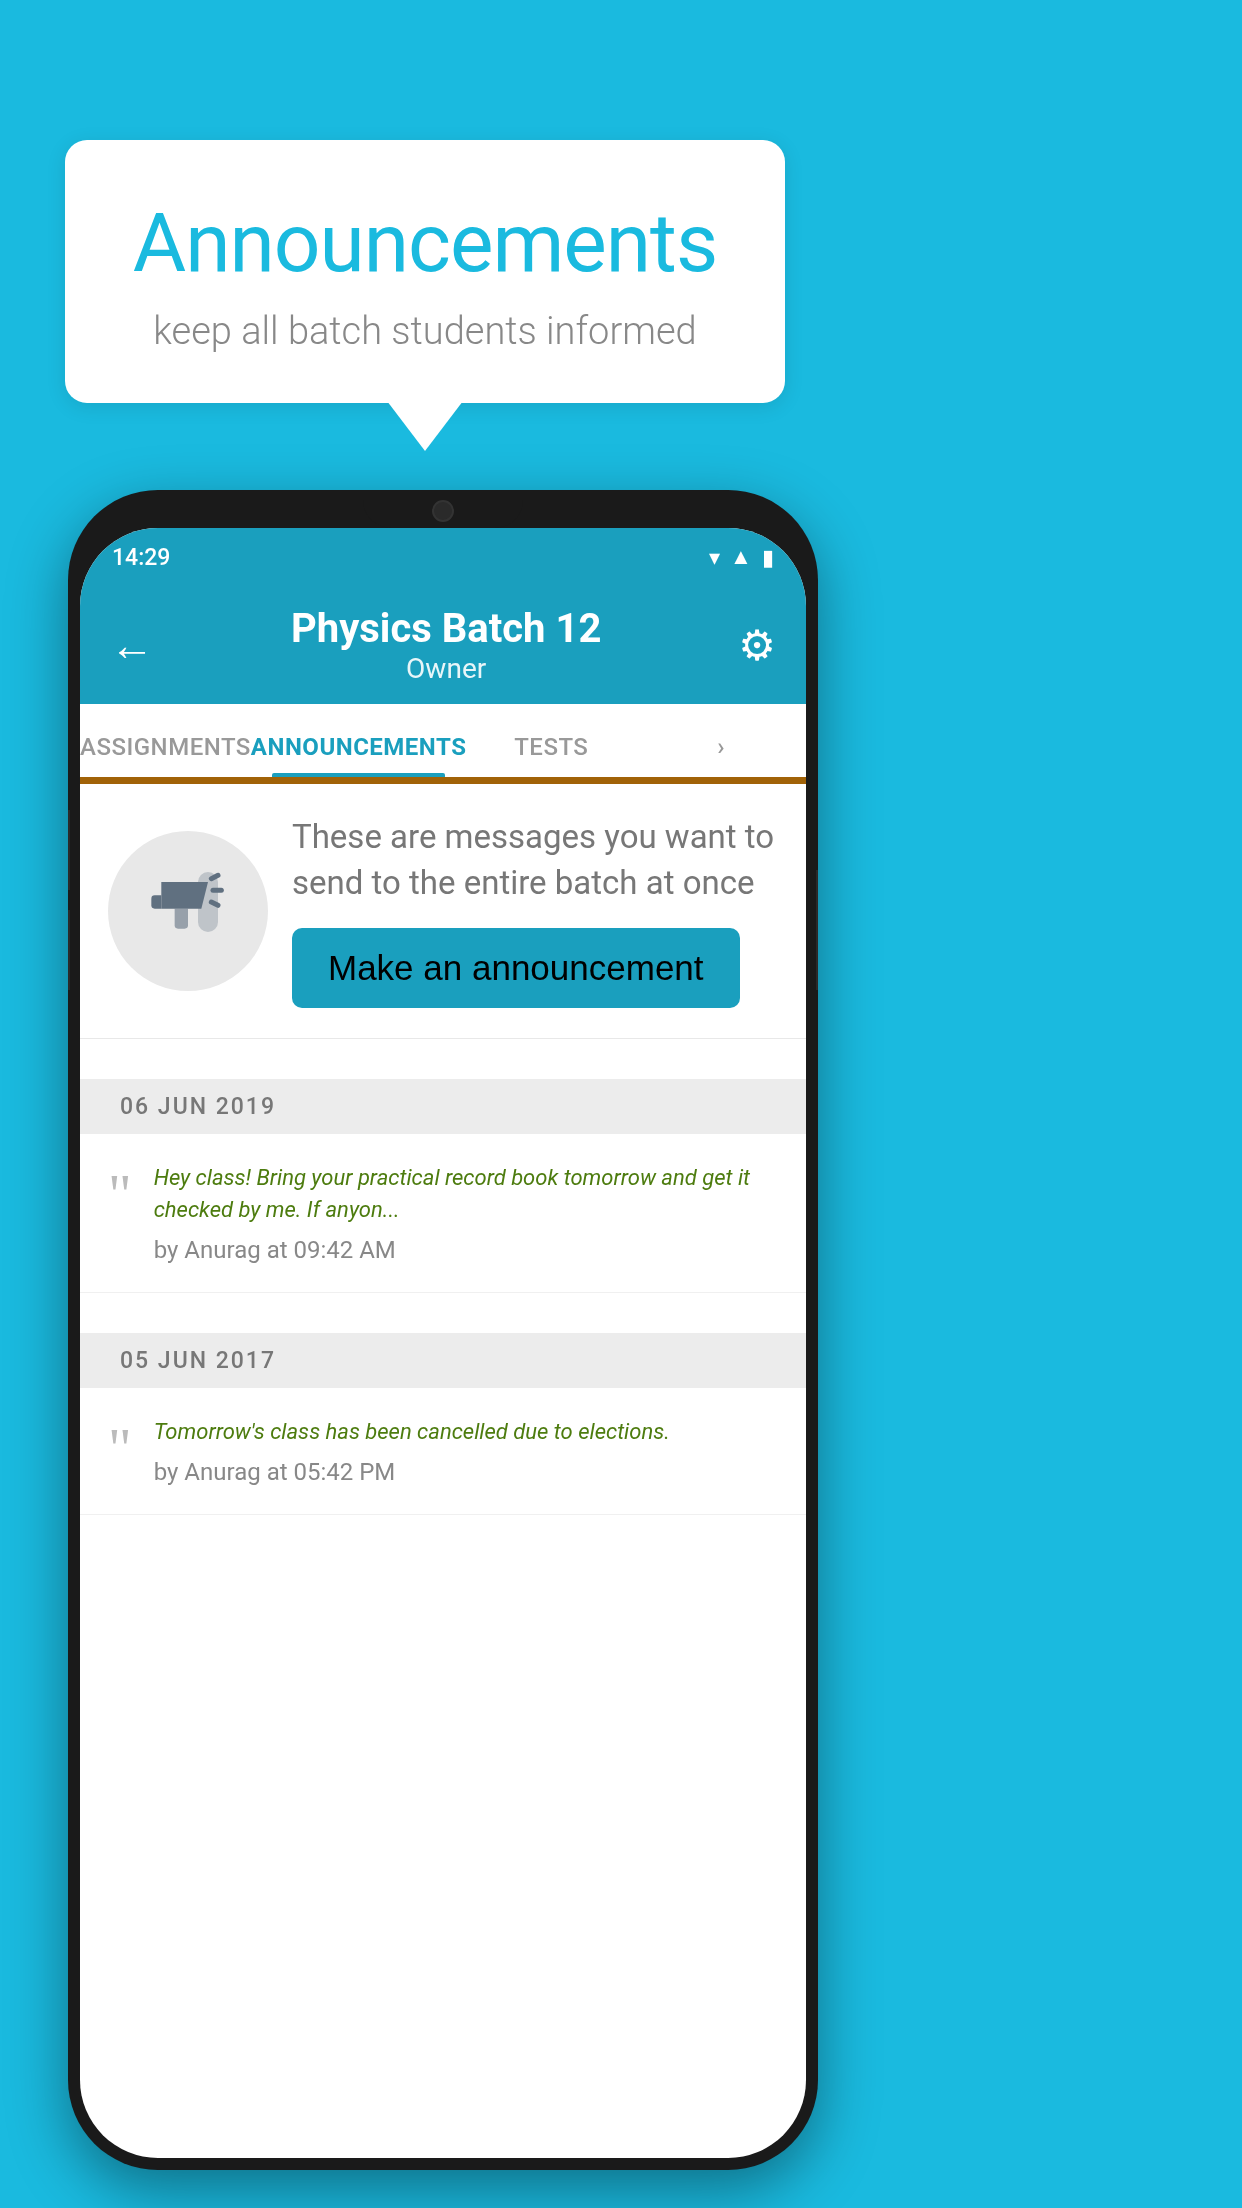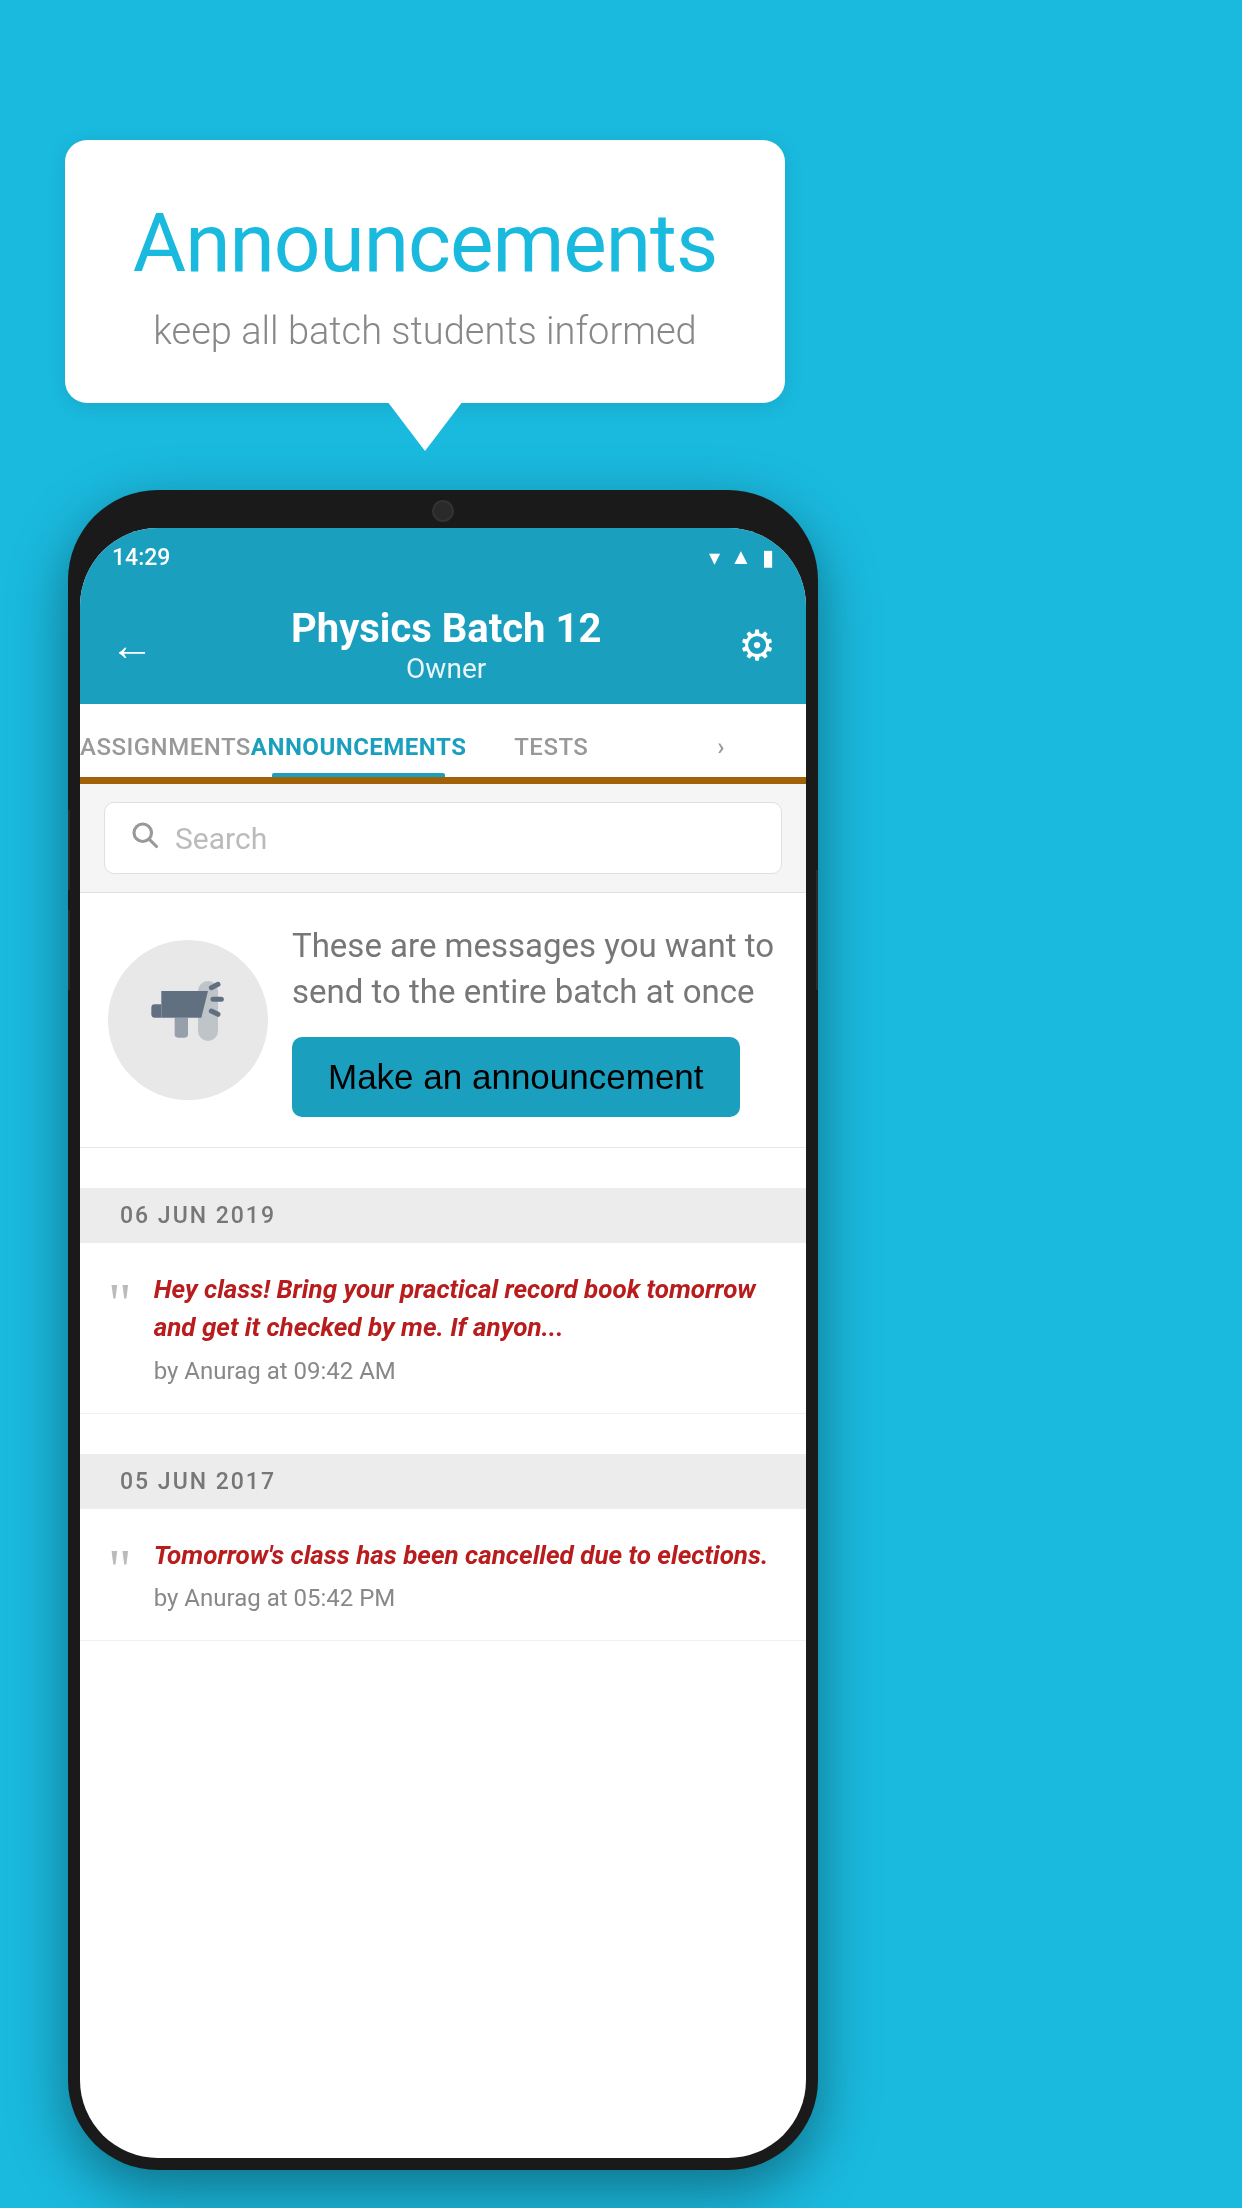--- a/index.html
+++ b/index.html
@@ -308,25 +308,25 @@
       font-family: Georgia, serif;
       line-height: 1;
       margin-top: 4px;
     }
 
     .announcement-content {
       flex: 1;
     }
 
     .announcement-text {
-      font-size: 26px;
-      color: #b91c1c;
+      font-size: 22px;
+      color: #4d7c0f;
       font-style: italic;
       line-height: 1.45;
-      font-weight: 700;
+      font-weight: 400;
       margin-bottom: 10px;
     }
 
     .announcement-meta {
       font-size: 24px;
       color: #888;
     }
 
     
     .phone-side-btn-left {
@@ -397,31 +397,20 @@
       <span class="app-bar-settings">⚙</span>
     </div>
 
     <div class="tab-bar">
       <div class="tab-item">ASSIGNMENTS</div>
       <div class="tab-item active">ANNOUNCEMENTS</div>
       <div class="tab-item">TESTS</div>
       <div class="tab-item">›</div>
     </div>
 
-    <div class="search-container">
-      <div class="search-bar">
-        <span class="search-icon-svg">
-          <svg width="30" height="30" viewBox="0 0 24 24" fill="none" stroke="#999" stroke-width="2.5" stroke-linecap="round" stroke-linejoin="round">
-            <circle cx="11" cy="11" r="7"></circle>
-            <line x1="16.5" y1="16.5" x2="22" y2="22"></line>
-          </svg>
-        </span>
-        <span class="search-text">Search</span>
-      </div>
-    </div>
 
     <div class="announcement-promo">
       <div class="promo-icon-circle">
         <span class="megaphone-icon">
           <svg width="80" height="80" viewBox="0 0 24 24" fill="#607080">
             <path d="M18 3a3 3 0 0 0-3 3v12a3 3 0 0 0 6 0V6a3 3 0 0 0-3-3z" opacity="0.3"></path>
             <path d="M4 10H2a1 1 0 0 0-1 1v2a1 1 0 0 0 1 1h2v-4z"></path>
             <path d="M16 6H4v8h12L18 6z"></path>
             <path d="M8 14v5a1 1 0 0 0 1 1h2a1 1 0 0 0 1-1v-5H8z" opacity="0.6"></path>
             <line x1="19" y1="5" x2="21" y2="4" stroke="#607080" stroke-width="1.5" stroke-linecap="round"></line>

